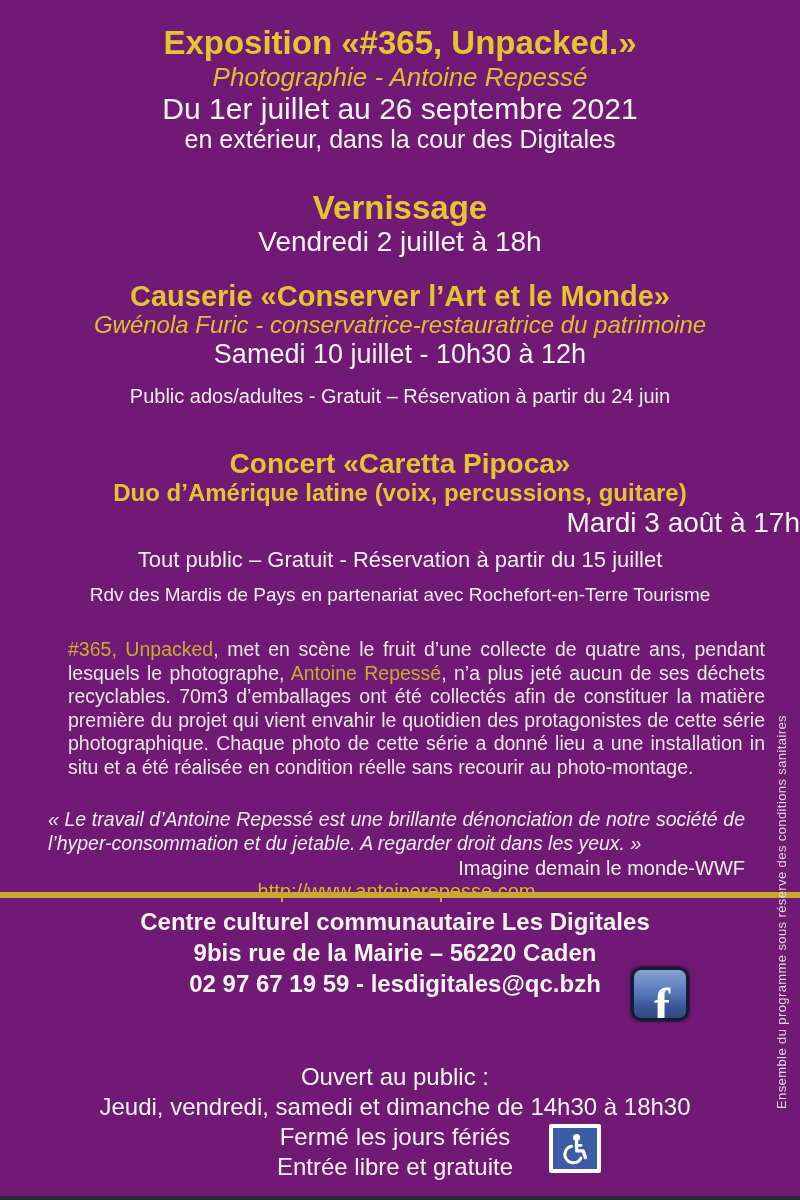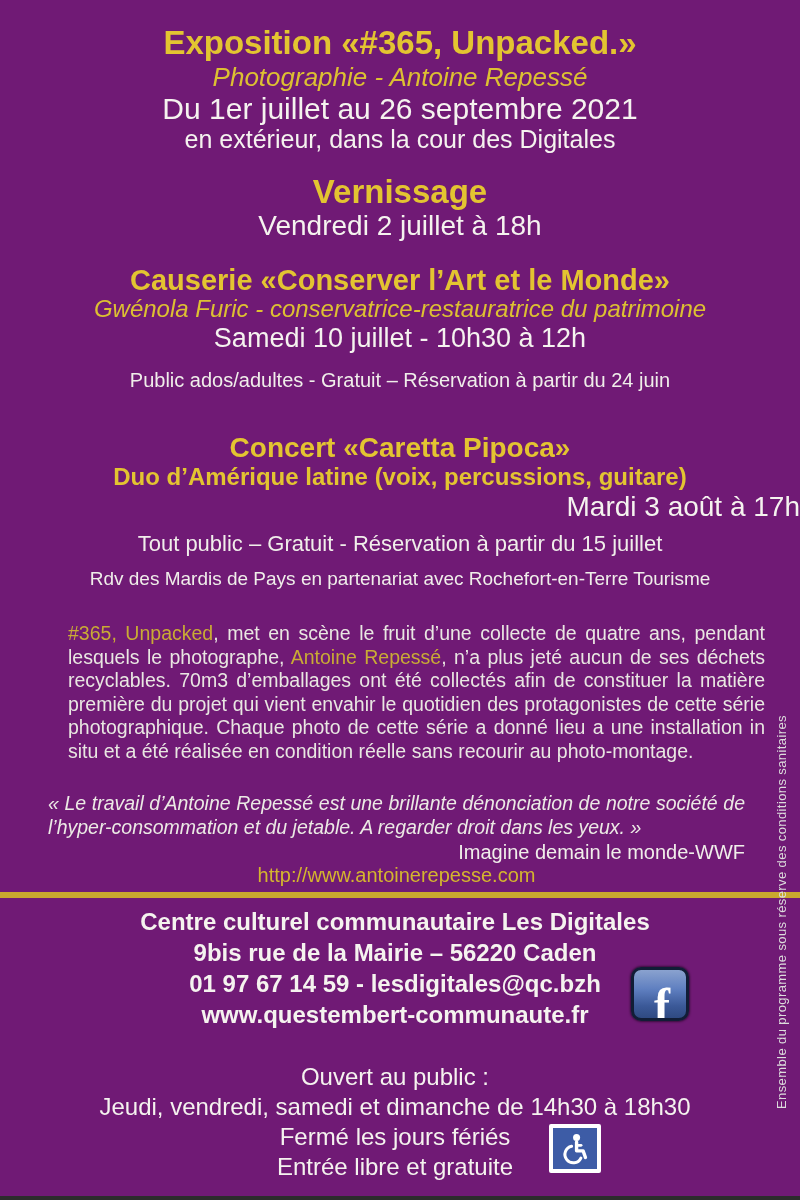--- a/index.html
+++ b/index.html
@@ -15,21 +15,21 @@
     background:#701a75;
     color:#f5f3ef;
   }
   .flow { padding-top:26px; text-align:center; }
 
   .h-yellow-xl { color:#e3c431; font-weight:bold; font-size:33px; line-height:34px; }
   .sub-yellow-italic { color:#ddc032; font-style:italic; font-size:26px; line-height:30px; margin-top:2px; }
   .white-lg { color:#f5f3ef; font-size:30px; line-height:33px; }
   .white-italic { color:#f5f3ef; font-size:25px; line-height:29px; }
 
-  .vernissage-title { color:#e3c431; font-weight:bold; font-size:33px; line-height:36px; margin-top:20px; }
+  .vernissage-title { color:#e3c431; font-weight:bold; font-size:33px; line-height:36px; margin-top:36px; }
   .vernissage-date { color:#f5f3ef; font-size:28px; line-height:31px; }
 
   .causerie-title { color:#e3c431; font-weight:bold; font-size:29px; line-height:30px; margin-top:24px; }
   .causerie-speaker { color:#ddc032; font-style:italic; font-size:24px; line-height:28px; }
   .causerie-date { color:#f5f3ef; font-size:27px; line-height:30px; }
   .causerie-details { color:#f0eeea; font-size:20px; line-height:22px; margin-top:16px; }
 
   .concert-title { color:#e3c431; font-weight:bold; font-size:28px; line-height:30px; margin-top:42px; }
   .concert-sub { color:#e3c431; font-weight:bold; font-size:24px; line-height:28px; }
   .concert-date { color:#f5f3ef; font-size:28px; line-height:31px;text-align:right; }
@@ -168,22 +168,21 @@
     <div class="quote-attrib">Imagine demain le monde-WWF</div>
     <div class="site-url">http://www.antoinerepesse.com</div>
 
   </div>
 
   <div class="divider"></div>
 
   <div class="contact">
     <div>Centre culturel communautaire Les Digitales</div>
     <div>9bis rue de la Mairie – 56220 Caden</div>
-    <div>01 97 67 14 59 - lesdigitales@qc.bzh</div>
-    <div>www.questembert-communaute.fr</div>
+    <div>02 97 67 19 59 - lesdigitales@qc.bzh</div>
   </div>
 
   <div class="fb-icon">
     <span class="f">f</span>
   </div>
 
   <div class="hours">
     <div>Ouvert au public :</div>
     <div>Jeudi, vendredi, samedi et dimanche de 14h30 à 18h30</div>
     <div>Fermé les jours fériés</div>

